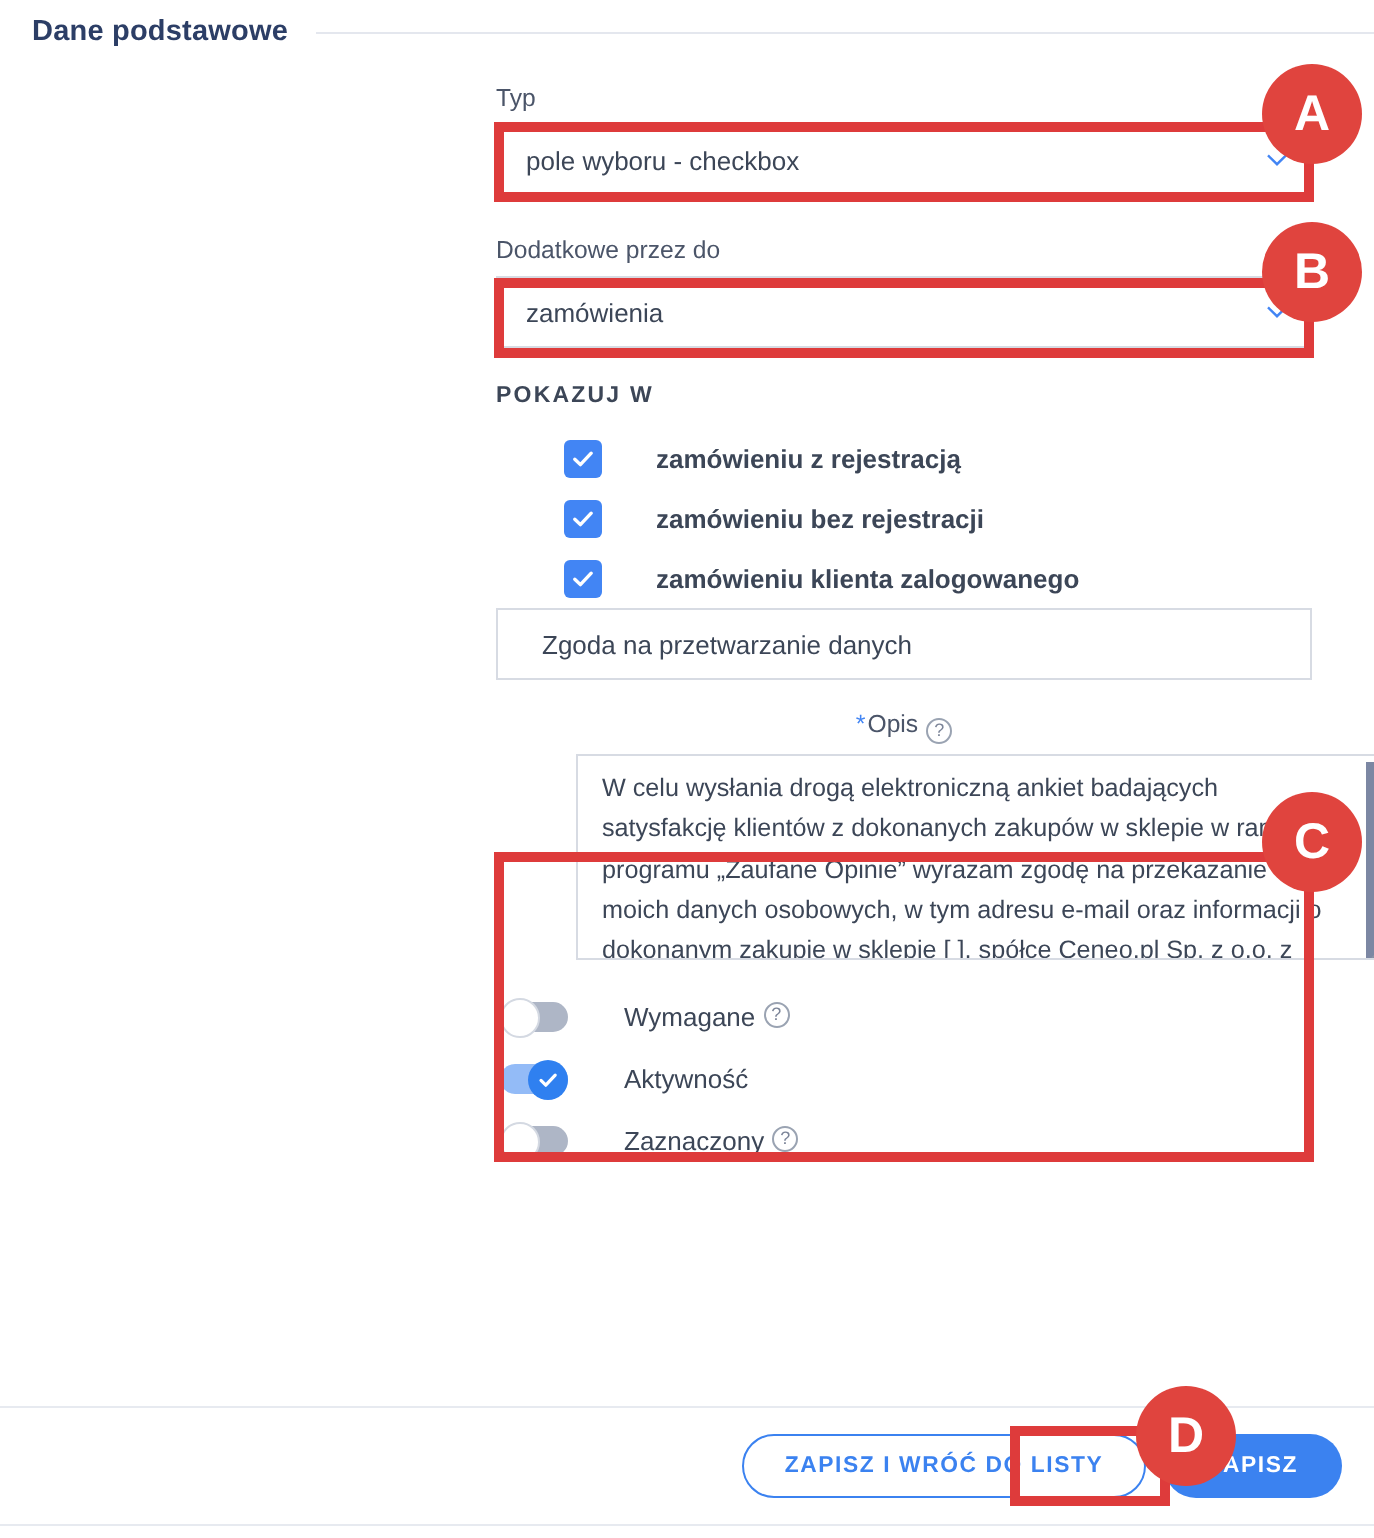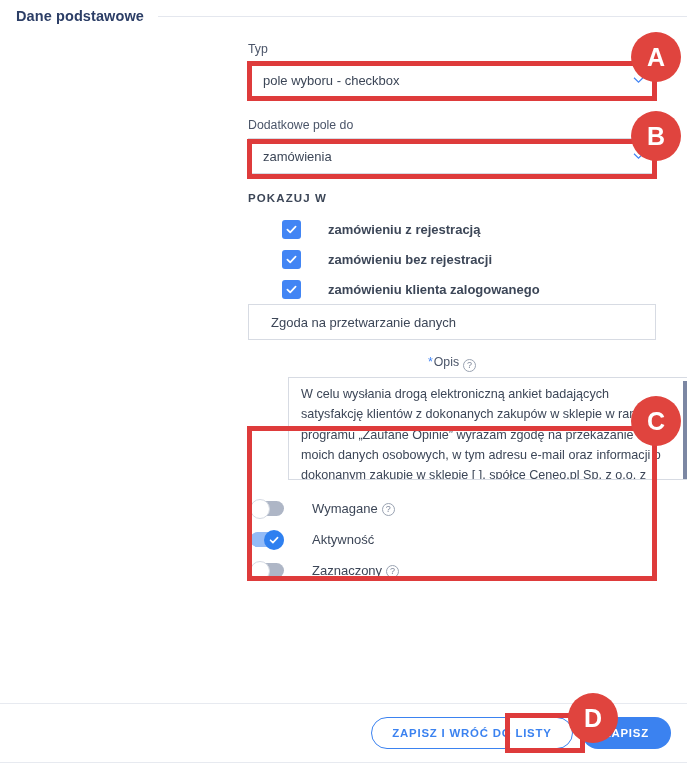--- a/index.html
+++ b/index.html
@@ -217,21 +217,21 @@
   .tg.on .knob {
     left: auto; right: 0px;
     background: #2f80f0;
     border: none;
     display: flex; align-items: center; justify-content: center;
   }
   .tg-label {
     font-size: 13px;
     color: #3c4657;
     margin-left: 28px;
-    display: flex; align-items: flex-end;
+    display: flex; align-items: flex-start;
   }
 
   
   .footer-rule {
     position: absolute;
     left: 0; top: 703px;
     width: 687px; height: 1px;
     background: #e7eaf0;
   }
   .footer-rule2 {
@@ -290,21 +290,21 @@
     <div class="field-label">Typ</div>
     <div class="select-wrap">
       <span class="select-value">pole wyboru - checkbox</span>
       <span class="chev">
         <svg width="11" height="11" viewBox="0 0 11 11">
             <path d="M1 3.2 L5.5 7.6 L10 3.2" fill="none" stroke="#4285f4" stroke-width="1.2"></path>
           </svg>
       </span>
     </div>
 
-    <div class="field-label" style="margin-top:19px;">Dodatkowe pole do</div>
+    <div class="field-label" style="margin-top:19px;">Dodatkowe przez do</div>
     <div class="select-wrap">
       <span class="select-value">zamówienia</span>
       <span class="chev">
         <svg width="11" height="11" viewBox="0 0 11 11">
             <path d="M1 3.2 L5.5 7.6 L10 3.2" fill="none" stroke="#4285f4" stroke-width="1.2"></path>
           </svg>
       </span>
     </div>
 
     <div class="group-label">POKAZUJ W</div>

